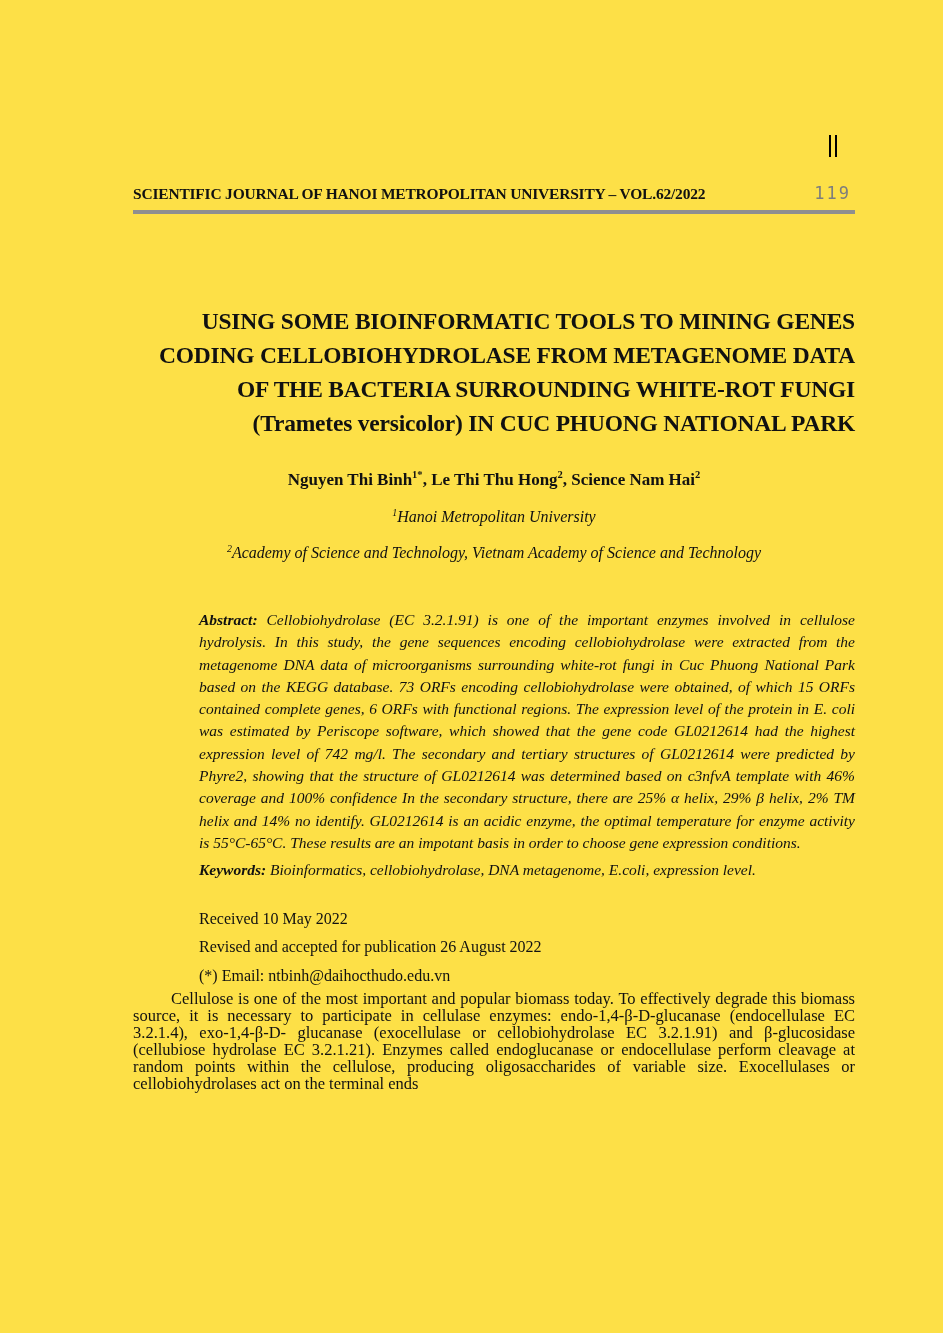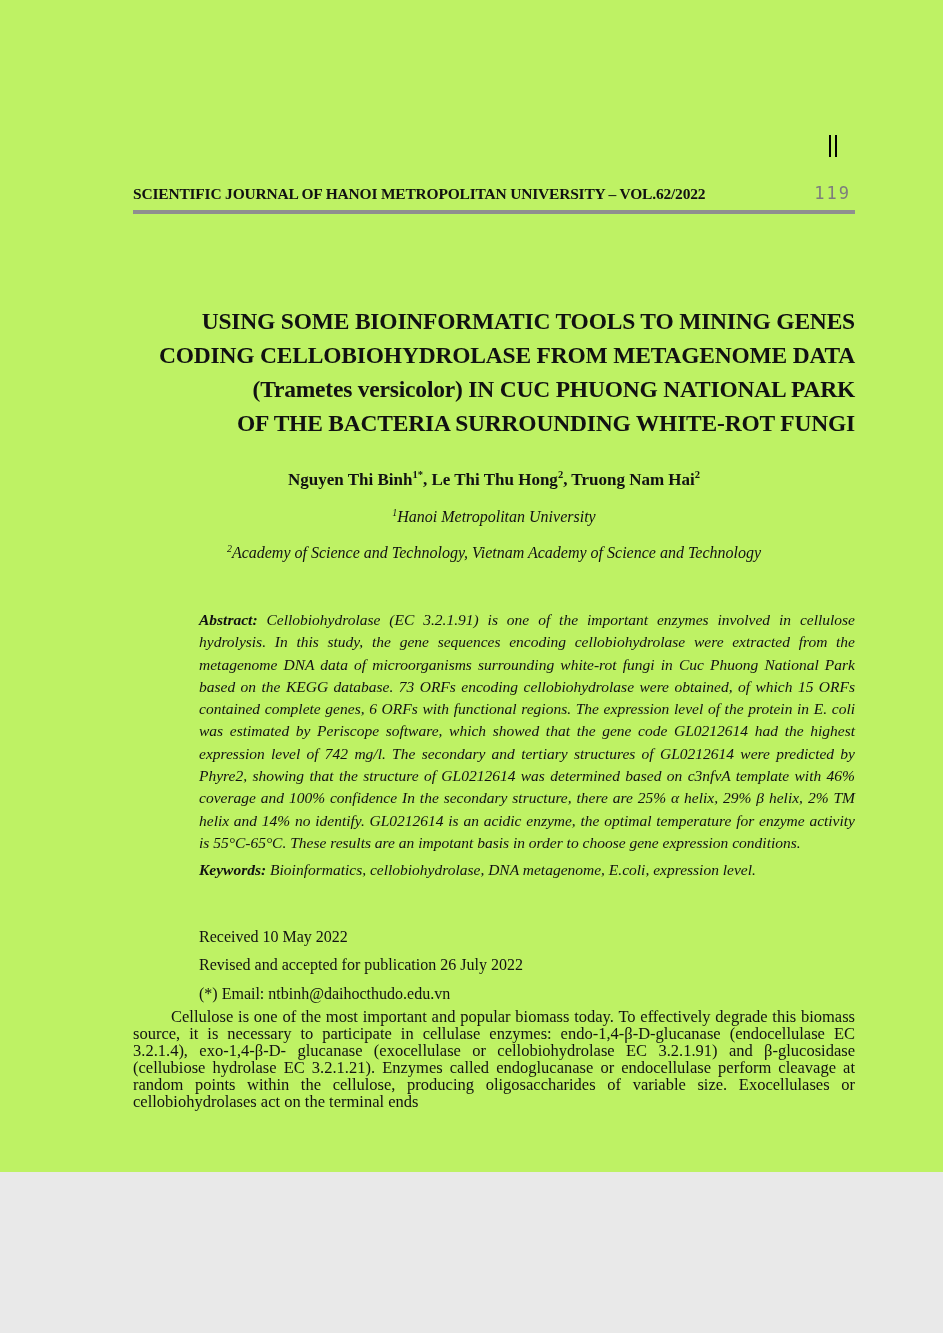--- a/index.html
+++ b/index.html
@@ -2,23 +2,23 @@
 <html><head>
 <meta charset="utf-8">
 <style>
   * { margin: 0; padding: 0; box-sizing: border-box; }
   html, body { background: #e9e9e9; }
   body { font-family: "Liberation Serif", serif; color: #111; }
 
   .page {
     position: relative;
     width: 943px;
-    height: 1172px;
+    height: 1333px;
     margin: 0 auto;
-    background: #bef264;
+    background: #fde047;
     padding: 135px 88px 0 133px;
     overflow: hidden;
   }
 
   
   .running-header {
     display: flex;
     justify-content: space-between;
     align-items: flex-end;
   }
@@ -92,21 +92,21 @@
     line-height: 22.3px;
   }
   .abstract-label, .keywords-label { font-weight: bold; }
   .keywords-para {
     margin-top: 5px;
     line-height: 22.3px;
   }
 
   
   .meta-block {
-    margin-top: 41px;
+    margin-top: 23px;
     padding-left: 66px;
     font-size: 16px;
   }
   .meta-line { line-height: 28.5px; }
 
   
   .section-heading {
     margin-top: 44px;
     font-weight: bold;
     font-size: 18.5px;
@@ -128,35 +128,35 @@
     <div class="header-right">
       <div class="double-bar"></div>
       <div class="page-number">119</div>
     </div>
   </div>
   <div class="header-rule"></div>
 
   <div class="article-title">
     <div>USING SOME BIOINFORMATIC TOOLS TO MINING GENES</div>
     <div>CODING CELLOBIOHYDROLASE FROM METAGENOME DATA</div>
+    <div>OF THE BACTERIA SURROUNDING WHITE-ROT FUNGI</div>
     <div>(Trametes versicolor) IN CUC PHUONG NATIONAL PARK</div>
-    <div>OF THE BACTERIA SURROUNDING WHITE-ROT FUNGI</div>
   </div>
 
-  <div class="authors-line"><span>Nguyen Thi Binh</span><sup>1*</sup><span>, </span><span>Le Thi Thu Hong</span><sup>2</sup><span>, </span><span>Truong Nam Hai</span><sup>2</sup></div>
+  <div class="authors-line"><span>Nguyen Thi Binh</span><sup>1*</sup><span>, </span><span>Le Thi Thu Hong</span><sup>2</sup><span>, </span><span>Science Nam Hai</span><sup>2</sup></div>
 
   <div class="affiliation"><sup>1</sup><span>Hanoi Metropolitan University</span></div>
   <div class="affiliation"><sup>2</sup><span>Academy of Science and Technology, Vietnam Academy of Science and Technology</span></div>
 
   <div class="abstract-block">
     <p class="abstract-para"><span class="abstract-label">Abstract: </span><span>Cellobiohydrolase (EC 3.2.1.91) is one of the important enzymes involved in cellulose hydrolysis. In this study, the gene sequences encoding cellobiohydrolase were extracted from the metagenome DNA data of microorganisms surrounding white-rot fungi in Cuc Phuong National Park based on the KEGG database. 73 ORFs encoding cellobiohydrolase were obtained, of which 15 ORFs contained complete genes, 6 ORFs with functional regions. The expression level of the protein in E. coli was estimated by Periscope software, which showed that the gene code GL0212614 had the highest expression level of 742 mg/l. The secondary and tertiary structures of GL0212614 were predicted by Phyre2, showing that the structure of GL0212614 was determined based on c3nfvA template with 46% coverage and 100% confidence In the secondary structure, there are 25% α helix, 29% β helix, 2% TM helix and 14% no identify. GL0212614 is an acidic enzyme, the optimal temperature for enzyme activity is 55°C-65°C. These results are an impotant basis in order to choose gene expression conditions.</span></p>
     <p class="keywords-para"><span class="keywords-label">Keywords: </span><span>Bioinformatics, cellobiohydrolase, DNA metagenome, E.coli, expression level.</span></p>
   </div>
 
   <div class="meta-block">
     <p class="meta-line">Received 10 May 2022</p>
-    <p class="meta-line">Revised and accepted for publication 26 July 2022</p>
+    <p class="meta-line">Revised and accepted for publication 26 August 2022</p>
     <p class="meta-line"><span>(*) Email: </span><span>ntbinh@daihocthudo.edu.vn</span></p>
   </div>
 
   <p class="body-para">Cellulose is one of the most important and popular biomass today. To effectively degrade this biomass source, it is necessary to participate in cellulase enzymes: endo-1,4-β-D-glucanase (endocellulase EC 3.2.1.4), exo-1,4-β-D- glucanase (exocellulase or cellobiohydrolase EC 3.2.1.91) and β-glucosidase (cellubiose hydrolase EC 3.2.1.21). Enzymes called endoglucanase or endocellulase perform cleavage at random points within the cellulose, producing oligosaccharides of variable size. Exocellulases or cellobiohydrolases act on the terminal ends</p>
 
 </div>
 
 </body></html>

